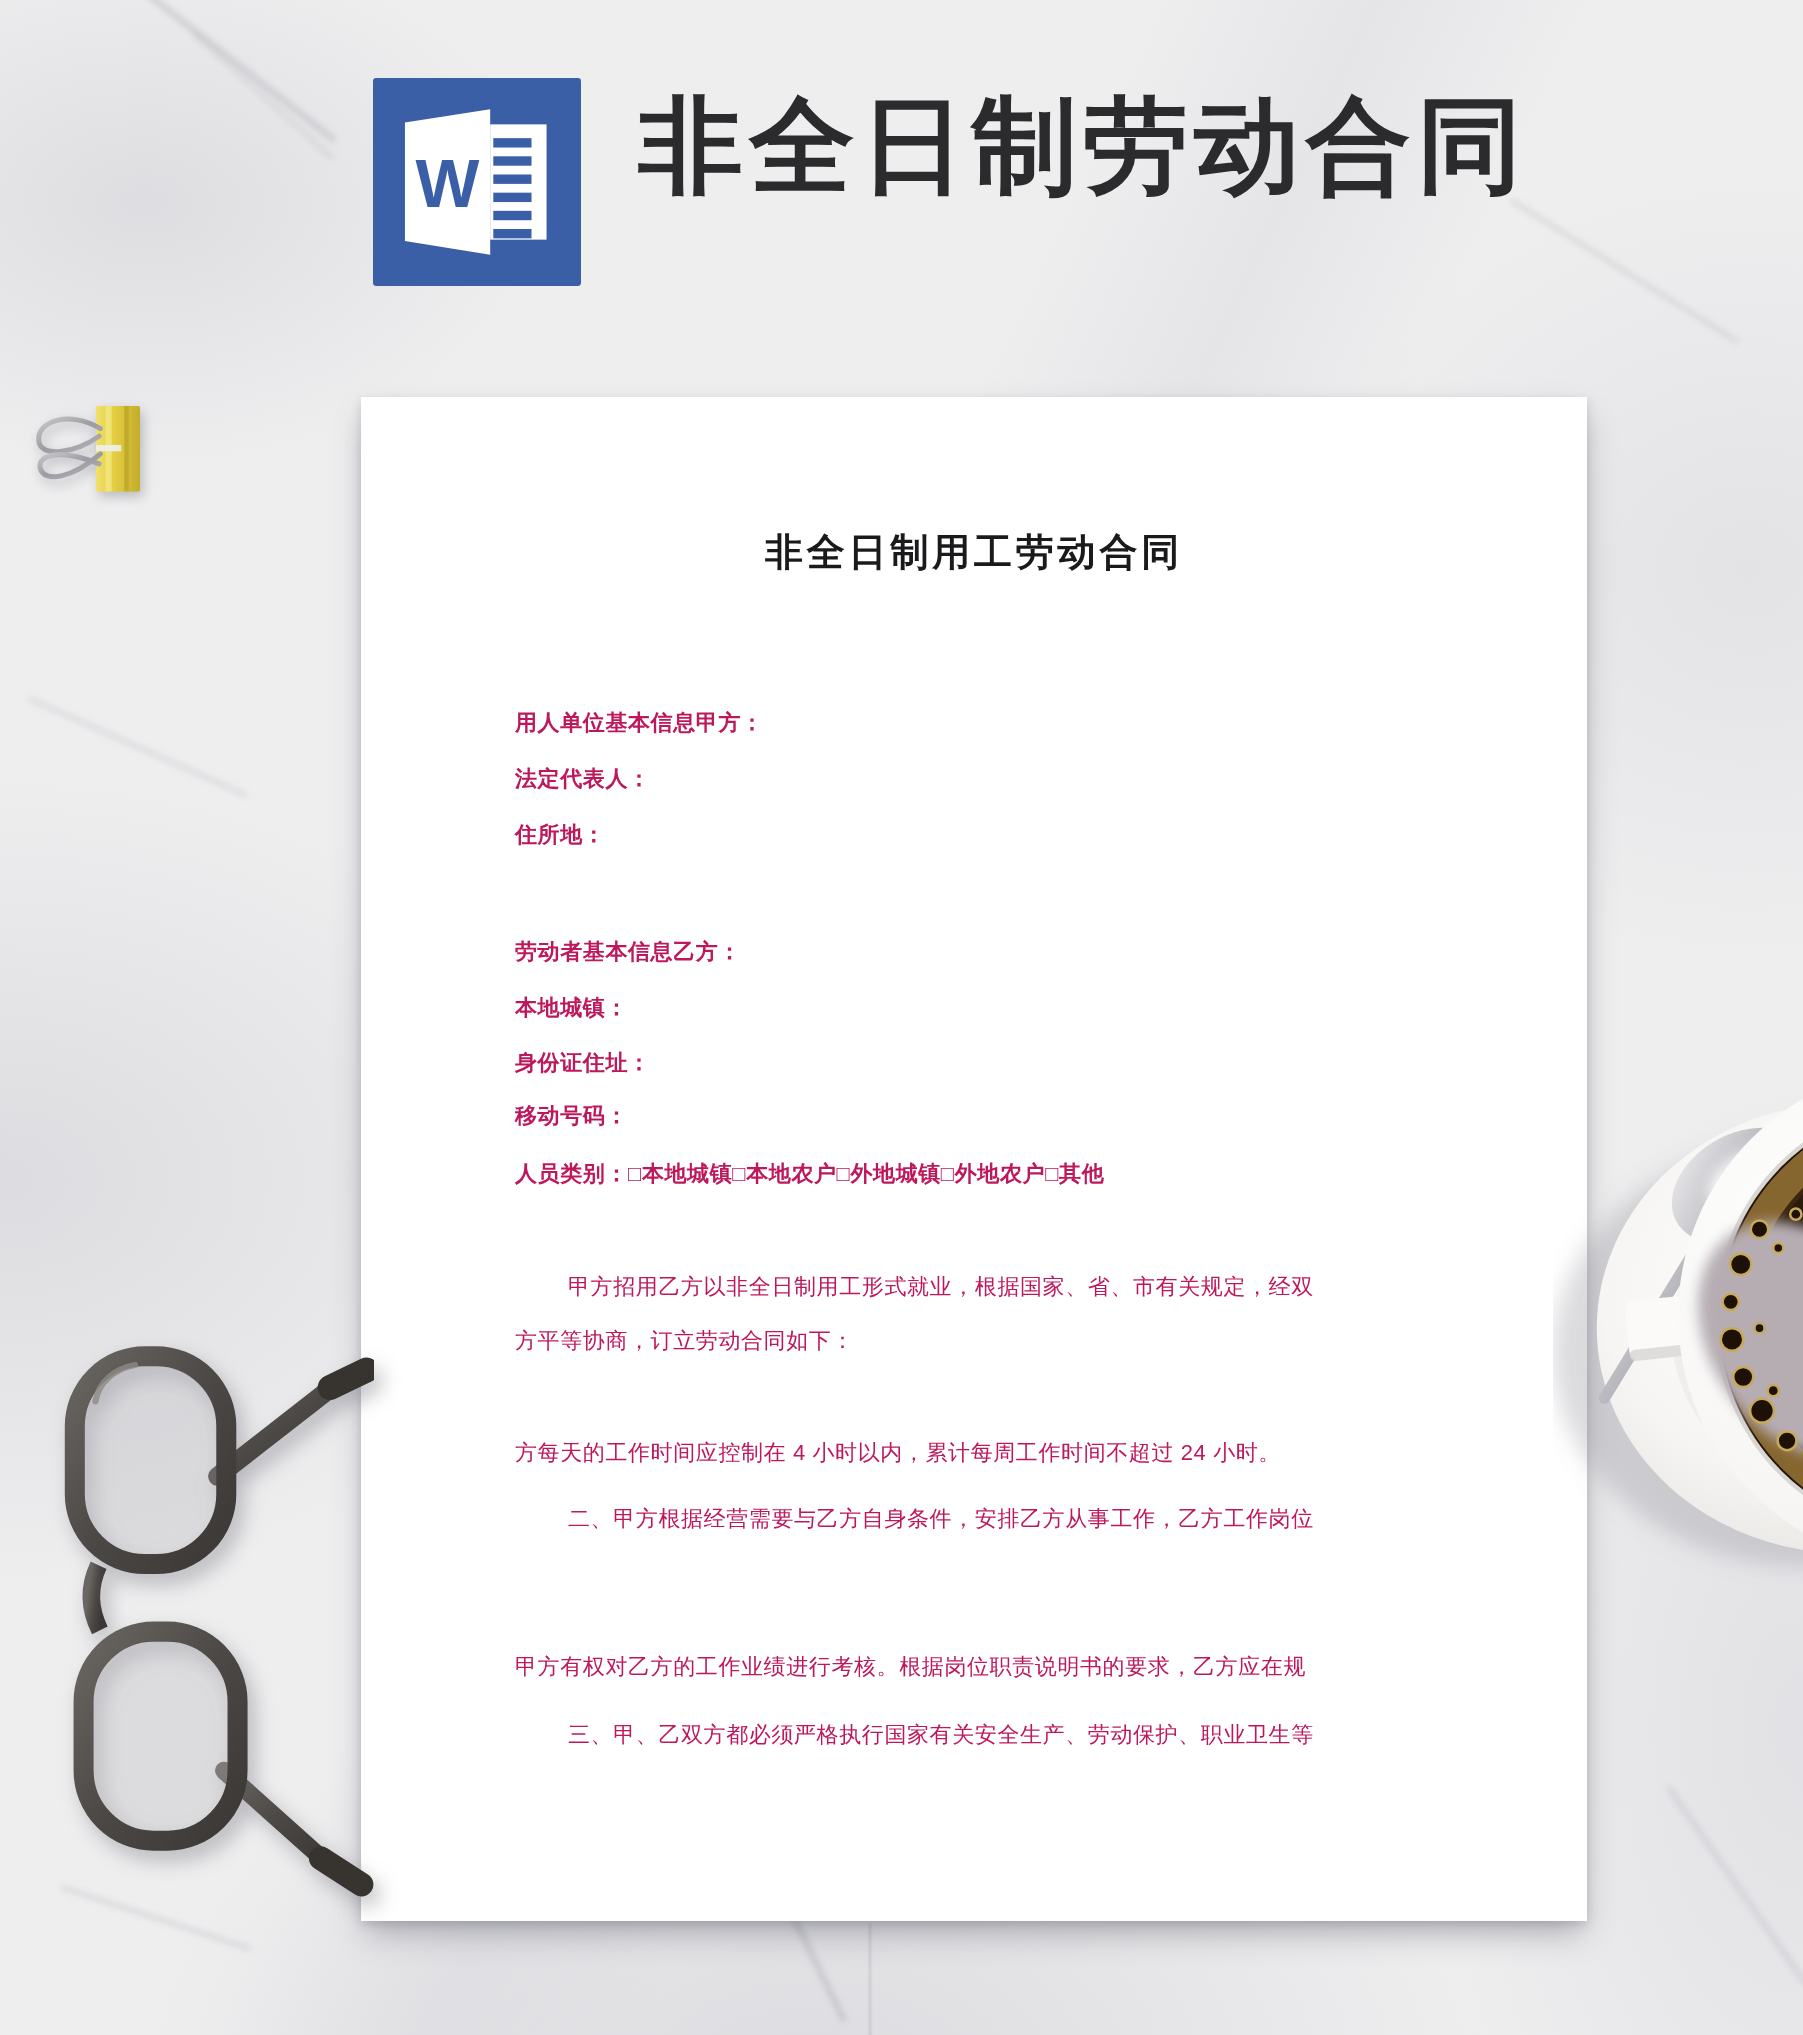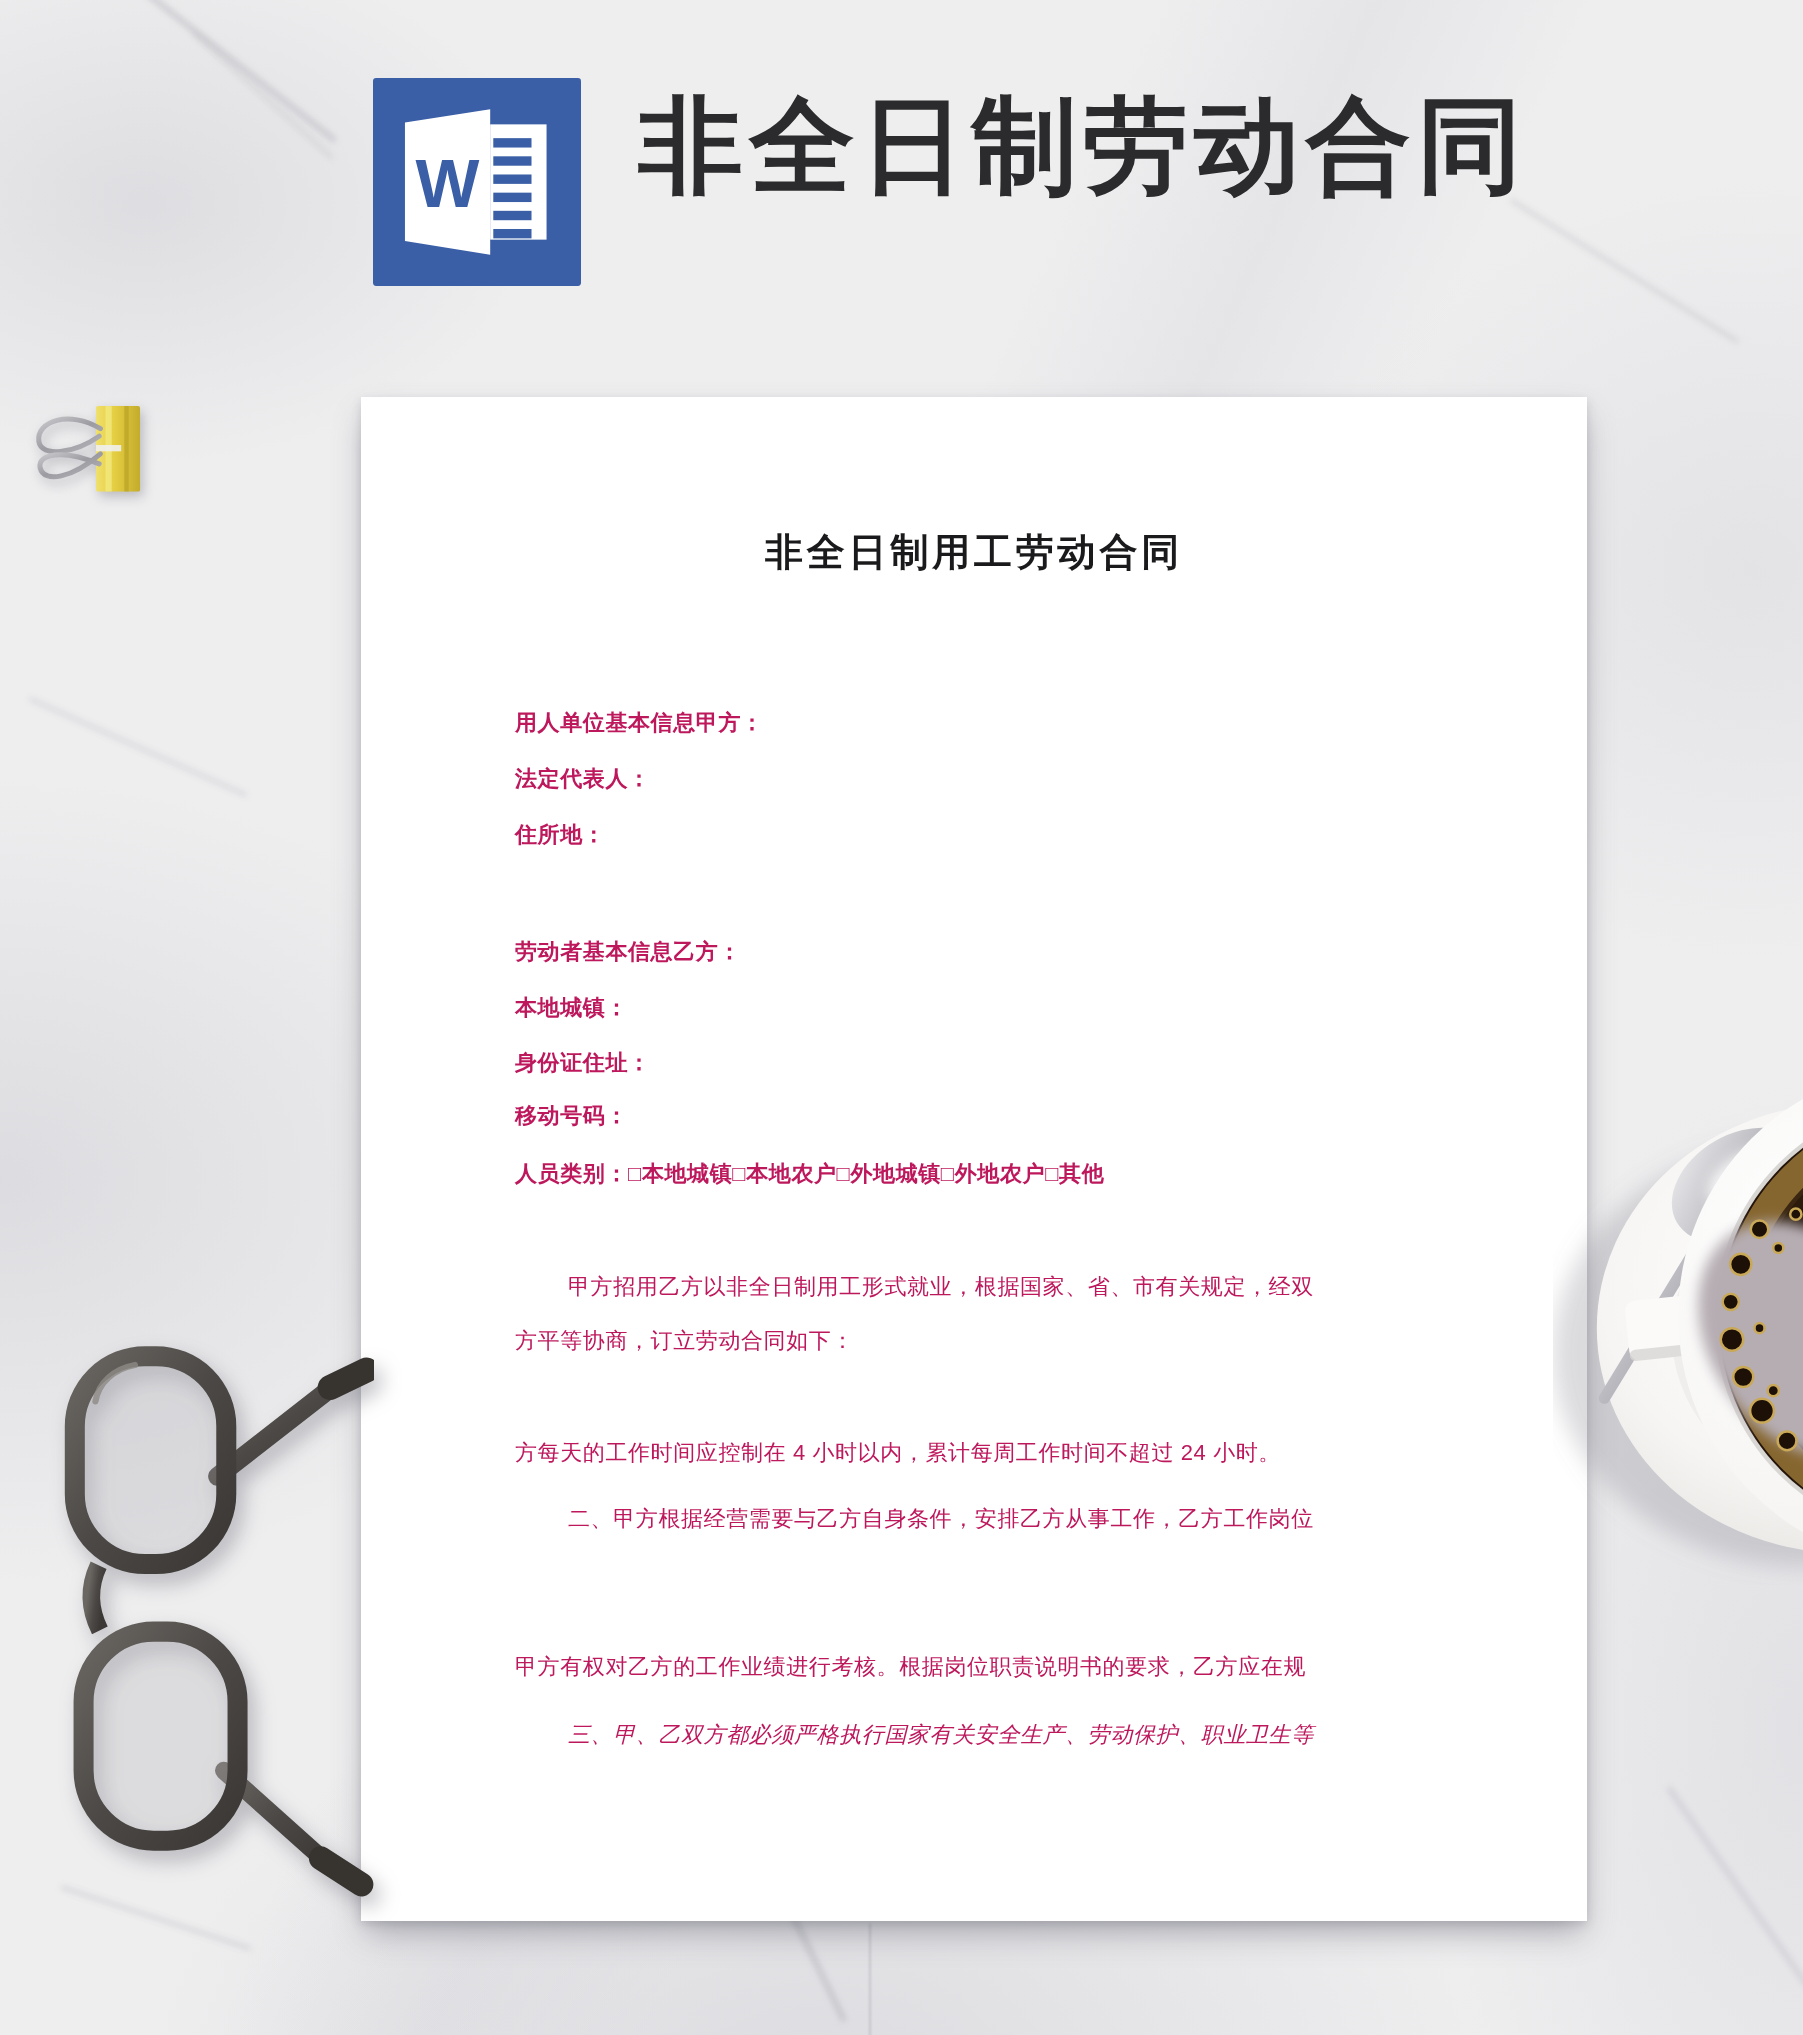--- a/index.html
+++ b/index.html
@@ -90,21 +90,21 @@
     <div class="doc-line doc-label" style="top:596px;">本地城镇：</div>
     <div class="doc-line doc-label" style="top:651px;">身份证住址：</div>
     <div class="doc-line doc-label" style="top:704px;">移动号码：</div>
     <div class="doc-line doc-label" style="top:762px;">人员类别：□本地城镇□本地农户□外地城镇□外地农户□其他</div>
 
     <div class="doc-line doc-body indent" style="top:875px;">甲方招用乙方以非全日制用工形式就业，根据国家、省、市有关规定，经双</div>
     <div class="doc-line doc-body" style="top:929px;">方平等协商，订立劳动合同如下：</div>
     <div class="doc-line doc-body" style="top:1041px;">方每天的工作时间应控制在 4 小时以内，累计每周工作时间不超过 24 小时。</div>
     <div class="doc-line doc-body indent" style="top:1107px;">二、甲方根据经营需要与乙方自身条件，安排乙方从事工作，乙方工作岗位</div>
     <div class="doc-line doc-body" style="top:1255px;">甲方有权对乙方的工作业绩进行考核。根据岗位职责说明书的要求，乙方应在规</div>
-    <div class="doc-line doc-body indent" style="top:1323px;font-style:italic;">三、甲、乙双方都必须严格执行国家有关安全生产、劳动保护、职业卫生等</div>
+    <div class="doc-line doc-body indent" style="top:1323px;">三、甲、乙双方都必须严格执行国家有关安全生产、劳动保护、职业卫生等</div>
   </div>
 
   <svg class="binder-clip" width="132" height="110" viewBox="0 0 210 175">
     <defs>
       <linearGradient id="clipY" x1="0" y1="0" x2="1" y2="0">
         <stop offset="0" stop-color="#f2e univers06b"></stop>
           <stop offset="0" stop-color="#f0e06b"></stop>
         <stop offset=".45" stop-color="#e3cc3f"></stop>
           <stop offset="1" stop-color="#c4ac2c"></stop>
       </linearGradient>

